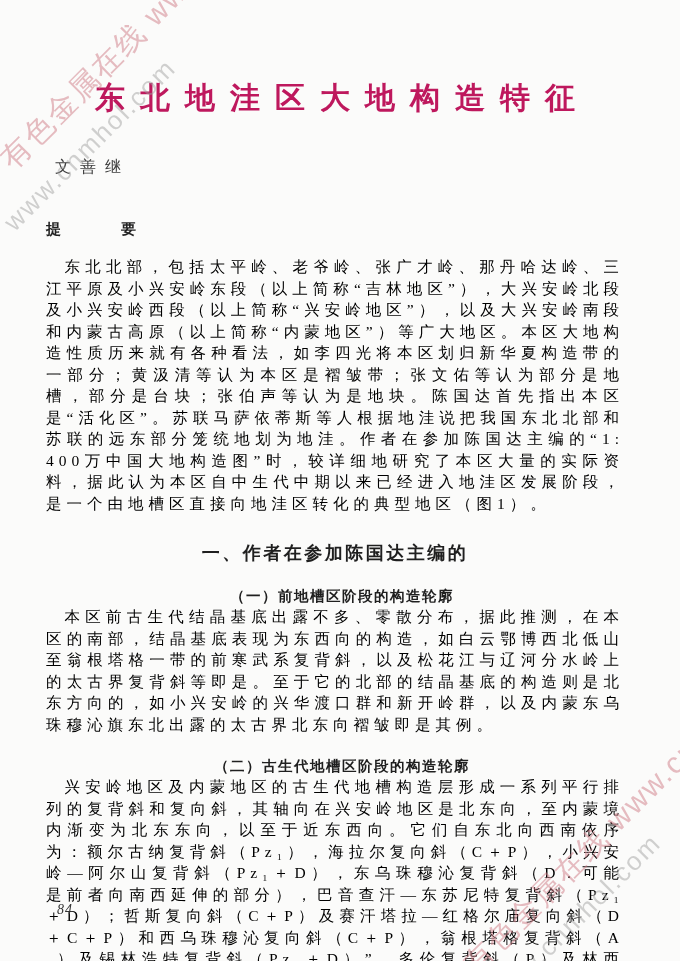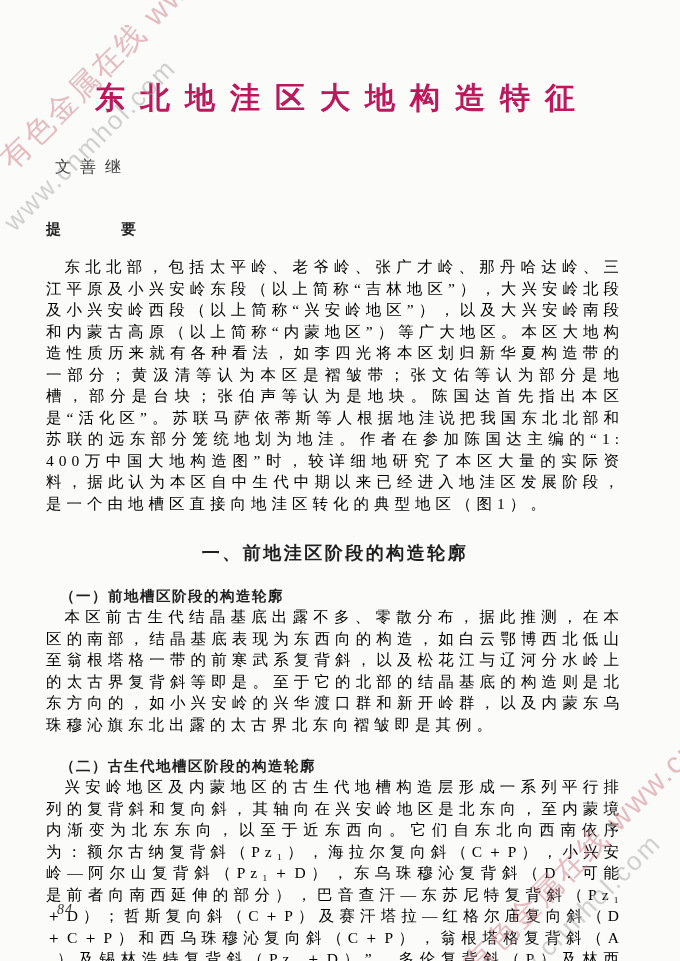--- a/index.html
+++ b/index.html
@@ -72,20 +72,21 @@
     color: #1f1f1f;
   }
   .subsection-heading {
     margin: 22px 0 0;
     font-family: Liberation Mono, monospace;
     font-size: 14.5px;
     font-weight: bold;
     letter-spacing: 1.5px;
     text-indent: 14px;
     color: #1f1f1f;
+    text-align: center;
   }
   .after-head { }
   .page-number {
     position: absolute;
     left: 57px; top: 902px;
     font-size: 14px;
     font-style: italic;
     letter-spacing: 1px;
     color: #333;
     z-index: 1;
@@ -106,21 +107,21 @@
   .wm-br-gray { left: 575px; top: 920px; }
 </style>
 </head>
 <body>
 
 <div class="page">
   <h1 class="title">东北地洼区大地构造特征</h1>
   <div class="author">文善继</div>
   <div class="abstract-label">提　　　　要</div>
   <p class="body-para intro">东北北部，包括太平岭、老爷岭、张广才岭、那丹哈达岭、三江平原及小兴安岭东段（以上简称“吉林地区”），大兴安岭北段及小兴安岭西段（以上简称“兴安岭地区”），以及大兴安岭南段和内蒙古高原（以上简称“内蒙地区”）等广大地区。本区大地构造性质历来就有各种看法，如李四光将本区划归新华夏构造带的一部分；黄汲清等认为本区是褶皱带；张文佑等认为部分是地槽，部分是台块；张伯声等认为是地块。陈国达首先指出本区是“活化区”。苏联马萨依蒂斯等人根据地洼说把我国东北北部和苏联的远东部分笼统地划为地洼。作者在参加陈国达主编的“1:400万中国大地构造图”时，较详细地研究了本区大量的实际资料，据此认为本区自中生代中期以来已经进入地洼区发展阶段，是一个由地槽区直接向地洼区转化的典型地区（图1）。</p>
-  <h2 class="section-heading">一、前地洼区阶段的构造轮廓</h2>
+  <h2 class="section-heading">一、作者在参加陈国达主编的</h2>
   <h3 class="subsection-heading">（一）前地槽区阶段的构造轮廓</h3>
   <p class="body-para after-head">本区前古生代结晶基底出露不多、零散分布，据此推测，在本区的南部，结晶基底表现为东西向的构造，如白云鄂博西北低山至翁根塔格一带的前寒武系复背斜，以及松花江与辽河分水岭上的太古界复背斜等即是。至于它的北部的结晶基底的构造则是北东方向的，如小兴安岭的兴华渡口群和新开岭群，以及内蒙东乌珠穆沁旗东北出露的太古界北东向褶皱即是其例。</p>
   <h3 class="subsection-heading">（二）古生代地槽区阶段的构造轮廓</h3>
   <p class="body-para after-head">兴安岭地区及内蒙地区的古生代地槽构造层形成一系列平行排列的复背斜和复向斜，其轴向在兴安岭地区是北东向，至内蒙境内渐变为北东东向，以至于近东西向。它们自东北向西南依序为：额尔古纳复背斜（Pz₁），海拉尔复向斜（C＋P），小兴安岭—阿尔山复背斜（Pz₁＋D），东乌珠穆沁复背斜（D．可能是前者向南西延伸的部分），巴音查汗—东苏尼特复背斜（Pz₁＋D）；哲斯复向斜（C＋P）及赛汗塔拉—红格尔庙复向斜（D＋C＋P）和西乌珠穆沁复向斜（C＋P），翁根塔格复背斜（A₁）及锡林浩特复背斜（Pz₁＋D）”，多伦复背斜（P）及林西复向斜（C＋P），格少庙复背斜（S—D）等。区内地槽阶段的断裂不如褶皱发育。较重要的有得尔布干深断裂，贺根敖拉深断裂；齐彦大断裂；西拉木伦大断裂以及</p>
 </div>
 
 <div class="page-number">84</div>
 
 <div class="wm wm-pink wm-tl-pink">有色金属在线 www.cnmhol.com</div>
 <div class="wm wm-gray wm-tl-gray">www.cnmhol.com</div>

